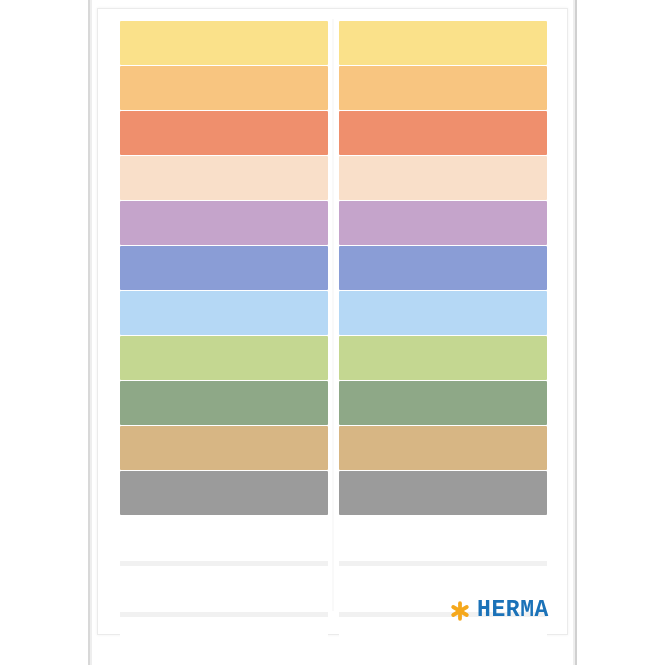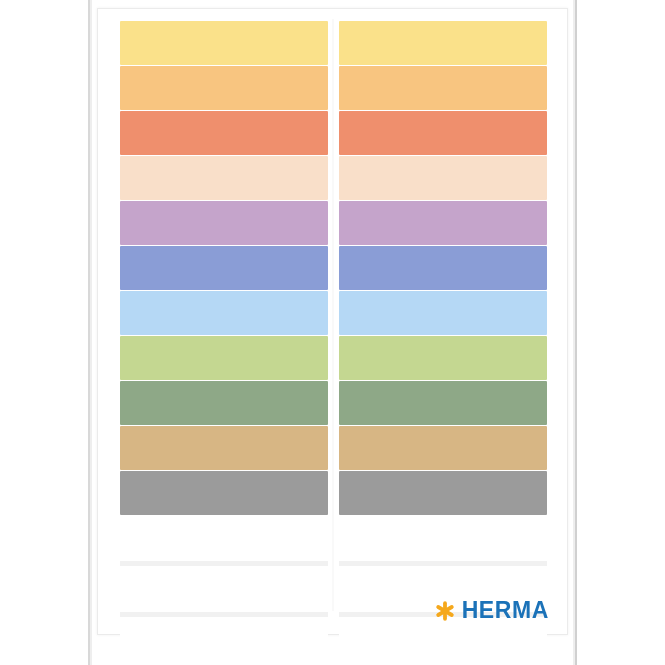--- a/index.html
+++ b/index.html
@@ -112,21 +112,21 @@
     align-items: center;
     gap: 7px;
     user-select: none;
   }
   #herma-asterisk {
     display: block;
     width: 20px;
     height: 20px;
   }
   #herma-wordmark {
-    font-family: Liberation Sans, sans-serif;
+    font-family: Liberation Mono, monospace;
     font-size: 23px;
     font-weight: bold;
     letter-spacing: 0.6px;
     line-height: 1;
   }
 </style>
 </head>
 <body>
 
 <div id="product-photo">

